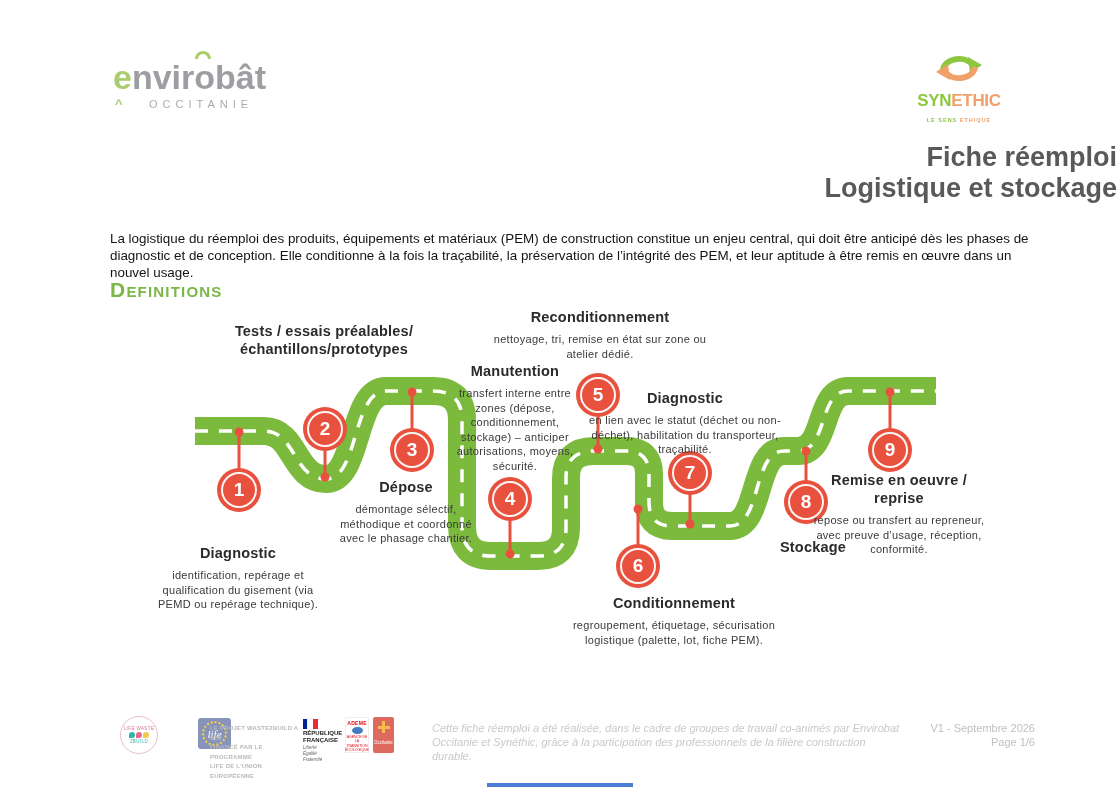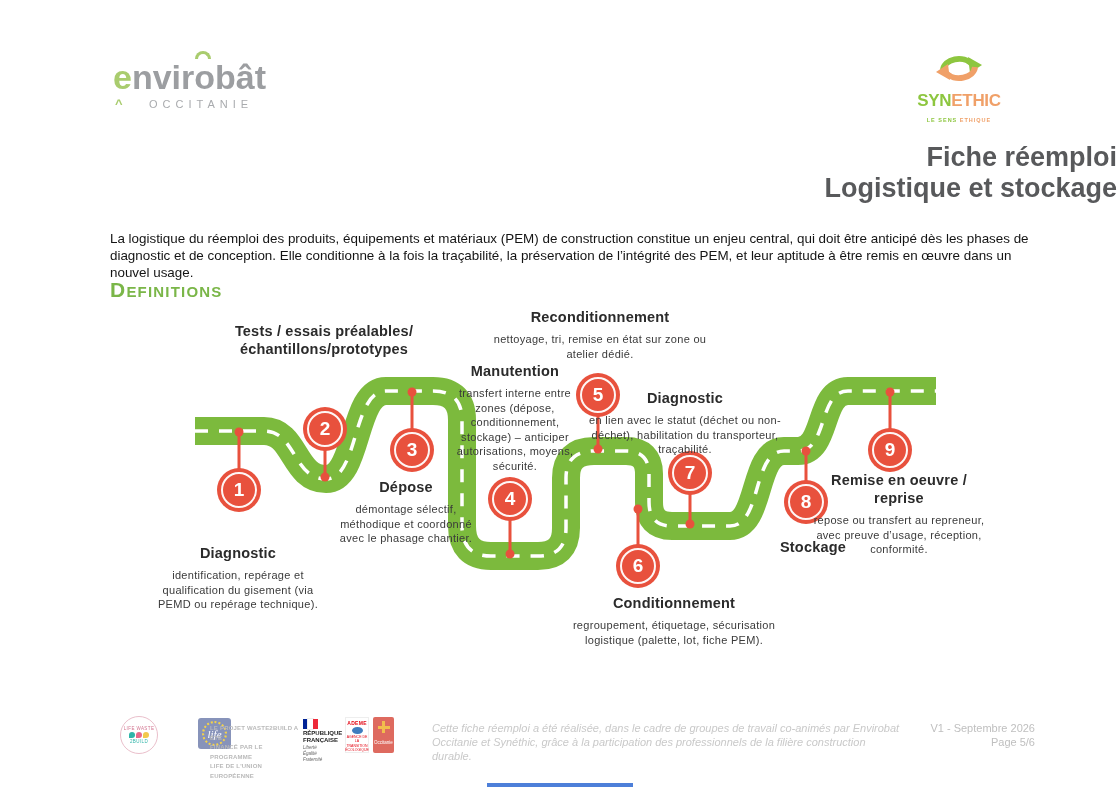--- a/index.html
+++ b/index.html
@@ -249,19 +249,19 @@
     <div class="occitanie">
       <span class="oc-cross"></span>
       <span class="oc-name">Occitanie</span>
     </div>
 
     <div class="credit pre">Cette fiche réemploi a été réalisée, dans le cadre de groupes de travail co-animés par Envirobat
 Occitanie et Synéthic, grâce à la participation des professionnels de la filière construction durable.</div>
 
     <div class="meta">
       <div>V1 - Septembre 2026</div>
-      <div>Page 5/6</div>
+      <div>Page 1/6</div>
     </div>
 
     <div class="blue-strip"></div>
   </div>
 
 </div>
 
 </body></html>

